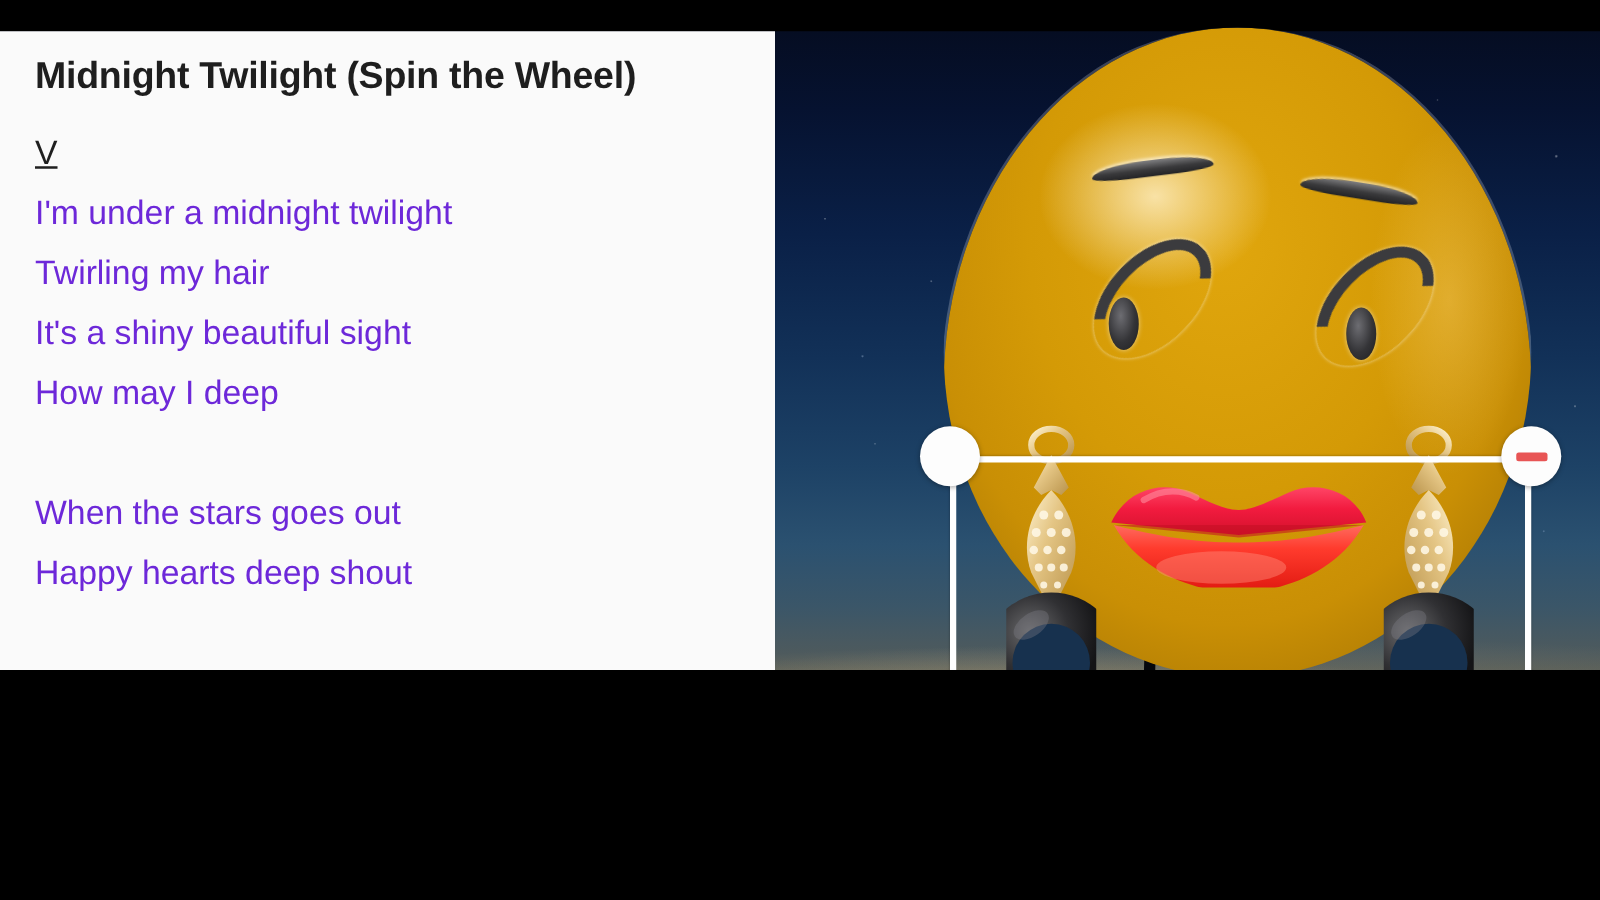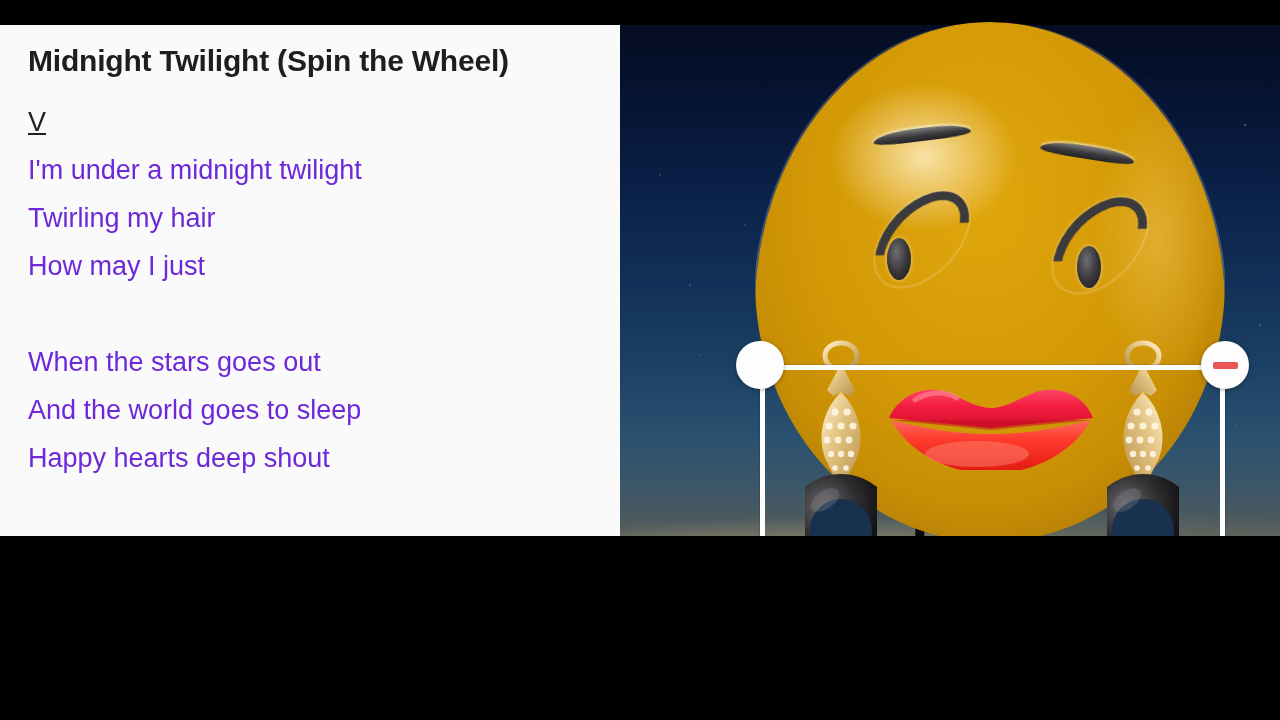--- a/index.html
+++ b/index.html
@@ -513,23 +513,23 @@
     <span></span>
   </div>
 
   <div class="lyrics-panel">
     <div class="lyrics-title">Midnight Twilight (Spin the Wheel)</div>
 
     <div><span class="verse-marker">V</span></div>
 
     <div class="lyric-line">I'm under a midnight twilight</div>
     <div class="lyric-line">Twirling my hair</div>
-    <div class="lyric-line">How may I just</div>
+    <div class="lyric-line">It's a shiny beautiful sight</div>
+    <div class="lyric-line">How may I deep</div>
     <div class="lyric-line blank"></div>
     <div class="lyric-line">When the stars goes out</div>
-    <div class="lyric-line">And the world goes to sleep</div>
     <div class="lyric-line">Happy hearts deep shout</div>
   </div>
 
   <div class="bar-top"></div>
   <div class="bar-bottom"></div>
 
 </div>
 
 </body></html>

